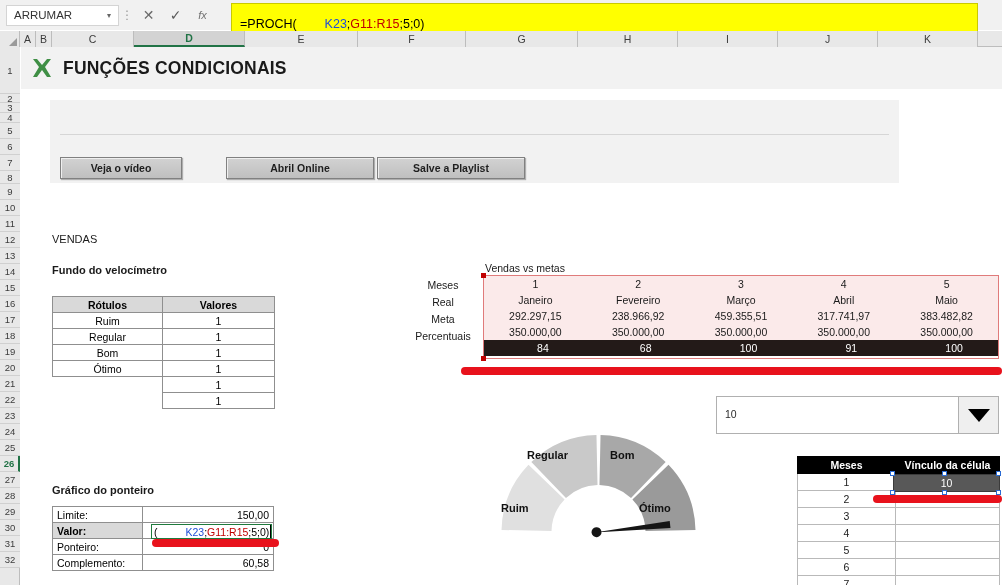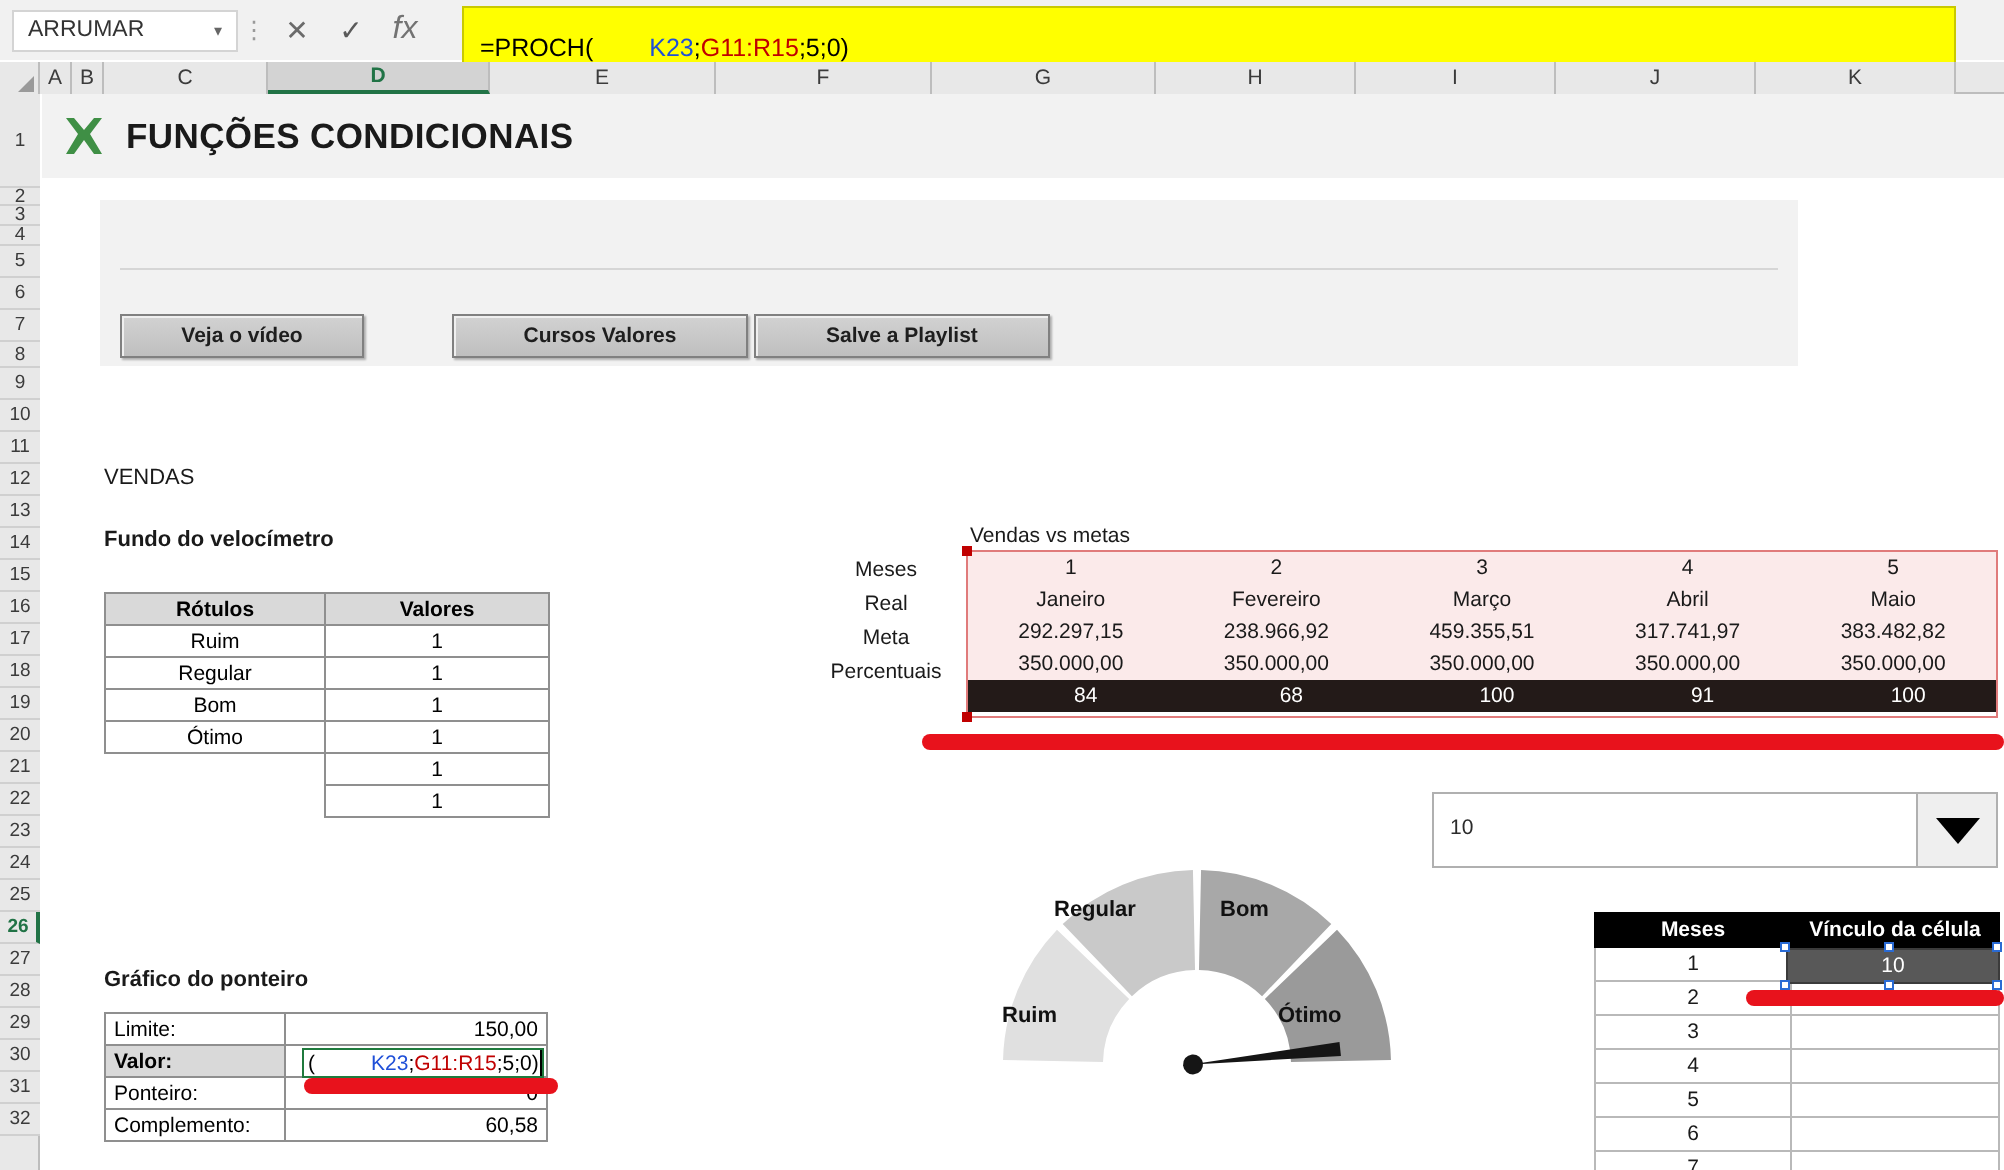--- a/index.html
+++ b/index.html
@@ -30,21 +30,21 @@
   }
   .vdots {
     width: 16px; text-align: center; font-size: 12px; color: #9a9a9a;
     letter-spacing: 0; line-height: 9px;
   }
   .fbtn {
     width: 27px; height: 22px; display: flex; align-items: center; justify-content: center;
     font-size: 14px; color: #6b6b6b;
   }
   .fbtn.tick { color: #5a5a5a; }
-  .fbtn.fx { font-family: Liberation Sans, sans-serif; font-style: italic; font-size: 16px; color: #737373; }
+  .fbtn.fx { font-family: Liberation Sans, sans-serif; font-style: italic; font-size: 11px; color: #737373; }
   #formula-input {
     position: absolute; left: 231px; top: 3px; width: 747px; height: 41px;
     background: #ffff00; border: 1px solid #c9c900;
     display: flex; align-items: center; padding-left: 8px;
     font-size: 12.5px; color: #000; white-space: nowrap;
   }
   .ref-blue { color: #1f4fd8; padding-left: 28px; }
   .ref-red  { color: #c00000; }
 
   
@@ -312,21 +312,21 @@
       </svg>
     </div>
     <div id="banner-title">FUNÇÕES CONDICIONAIS</div>
   </div>
 
   <div id="card">
     <div id="card-rule"></div>
   </div>
   <div id="btn-strip">
     <div class="xbtn" style="left:10px; width:122px;">Veja o vídeo</div>
-    <div class="xbtn" style="left:176px; width:148px;">Cursos Valores</div>
+    <div class="xbtn" style="left:176px; width:148px;">Abril Online</div>
     <div class="xbtn" style="left:327px; width:148px;">Salve a Playlist</div>
   </div>
 
   <div class="lbl" style="left:31px; top:186px;">VENDAS</div>
   <div class="lbl bold" style="left:31px; top:217px;">Fundo do velocímetro</div>
 
   <table class="tbl" id="gauge-bg-table" style="left:31px; top:249px; width:222px; table-layout:fixed;">
     <thead>
       <tr>
         <th style="width:110px;">Rótulos</th>

